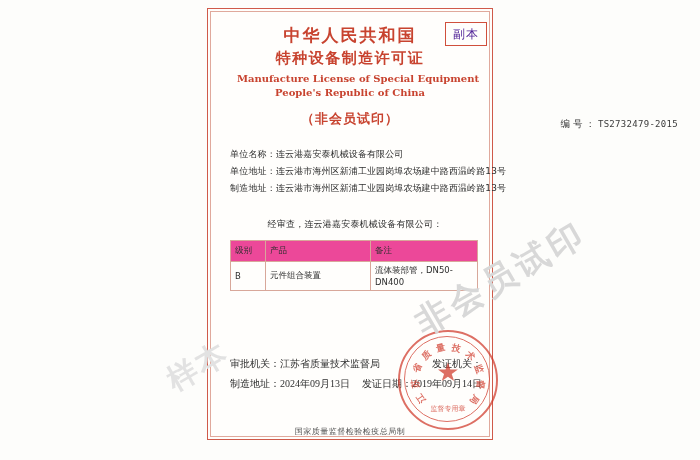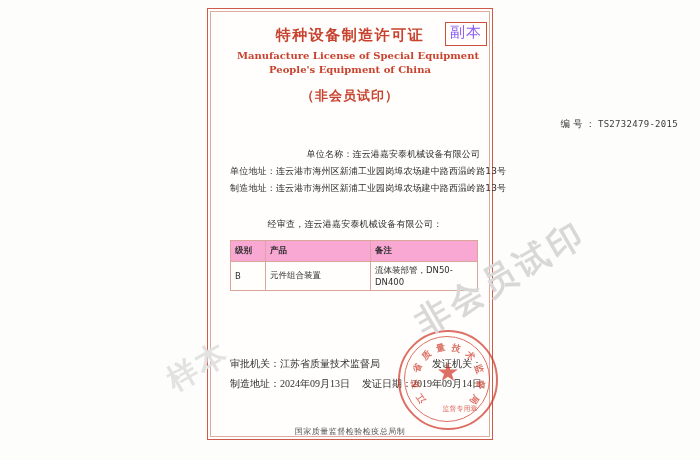--- a/index.html
+++ b/index.html
@@ -41,25 +41,25 @@
     box-sizing: border-box;
   }
   
   .copy-box {
     position: absolute;
     left: 445px;
     top: 22px;
     width: 40px;
     height: 22px;
     border: 1px solid #d04f3c;
-    color: #8b5cf6;
-    font-size: 15px;
+    color: #4c1d95;
+    font-size: 12px;
     line-height: 22px;
     text-align: center;
-    font-family: Liberation Mono, monospace;
+    font-family: Liberation Sans, sans-serif;
     letter-spacing: 1px;
   }
   .title-block {
     position: absolute;
     left: 210px;
     top: 24px;
     width: 280px;
     text-align: center;
     color: #c8432f;
   }
@@ -118,21 +118,20 @@
     left: 230px;
     top: 146px;
     width: 250px;
     color: #333;
   }
   .field-row {
     font-size: 9px;
     line-height: 17px;
     white-space: nowrap;
     color: #2f2f2f;
-    text-align: right;
   }
   .field-label {
     letter-spacing: 0.2px;
   }
   .field-value {
     letter-spacing: 0.1px;
   }
   .approval-line {
     position: absolute;
     left: 230px;
@@ -153,22 +152,21 @@
     color: #2f2f2f;
   }
   table.items th, table.items td {
     border: 1px solid #d8a79a;
     padding: 3px 4px;
     font-weight: normal;
     text-align: left;
     height: 14px;
   }
   table.items th {
-    background: #f9a8d4;
-    font-weight: bold;
+    background: #ec4899;
   }
   .col-no { width: 26px; text-align: center; }
   .col-prod { width: 96px; }
   .col-rem { width: auto; }
   td.col-no { text-align: center; }
   .footer-fields {
     position: absolute;
     left: 230px;
     top: 354px;
     width: 252px;
@@ -225,21 +223,21 @@
     position: absolute;
     left: 50%;
     top: 50%;
     font-size: 9px;
     color: #d0392a;
     font-weight: bold;
     transform-origin: 0 0;
   }
   .seal .seal-bottom {
     position: absolute;
-    left: 12px;
+    left: 0;
     bottom: 14px;
     width: 96px;
     text-align: center;
     font-size: 7px;
     color: #d0392a;
   }
   
   .watermark {
     position: absolute;
     left: 430px;
@@ -281,23 +279,24 @@
 <body>
 
 <div id="page">
 
   <div class="cert-border"></div>
   <div class="cert-inner"></div>
 
   <div class="copy-box">副本</div>
 
   <div class="title-block">
+    <div class="title-cn1">中华人民共和国</div>
     <div class="title-cn2">特种设备制造许可证</div>
     <div class="title-en1">Manufacture License of Special Equipment</div>
-    <div class="title-en2">People's Equipment of China</div>
+    <div class="title-en2">People's Republic of China</div>
     <div class="subtitle-cn">（非会员试印）</div>
   </div>
 
   <div class="cert-no">
     <span class="label">编号：</span><span class="value">TS2732479-2015</span>
   </div>
 
   <div class="field-list">
     <div class="field-row">
       <span class="field-label">单位名称：</span><span class="field-value">连云港嘉安泰机械设备有限公司</span>

